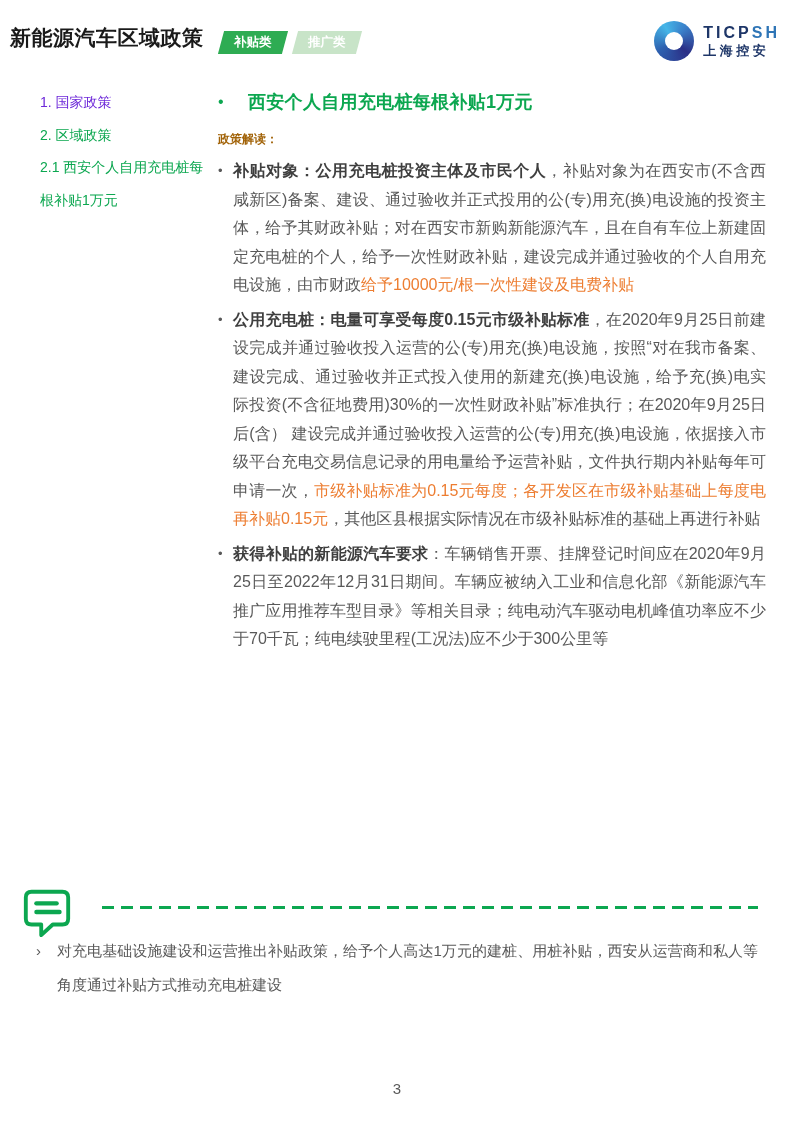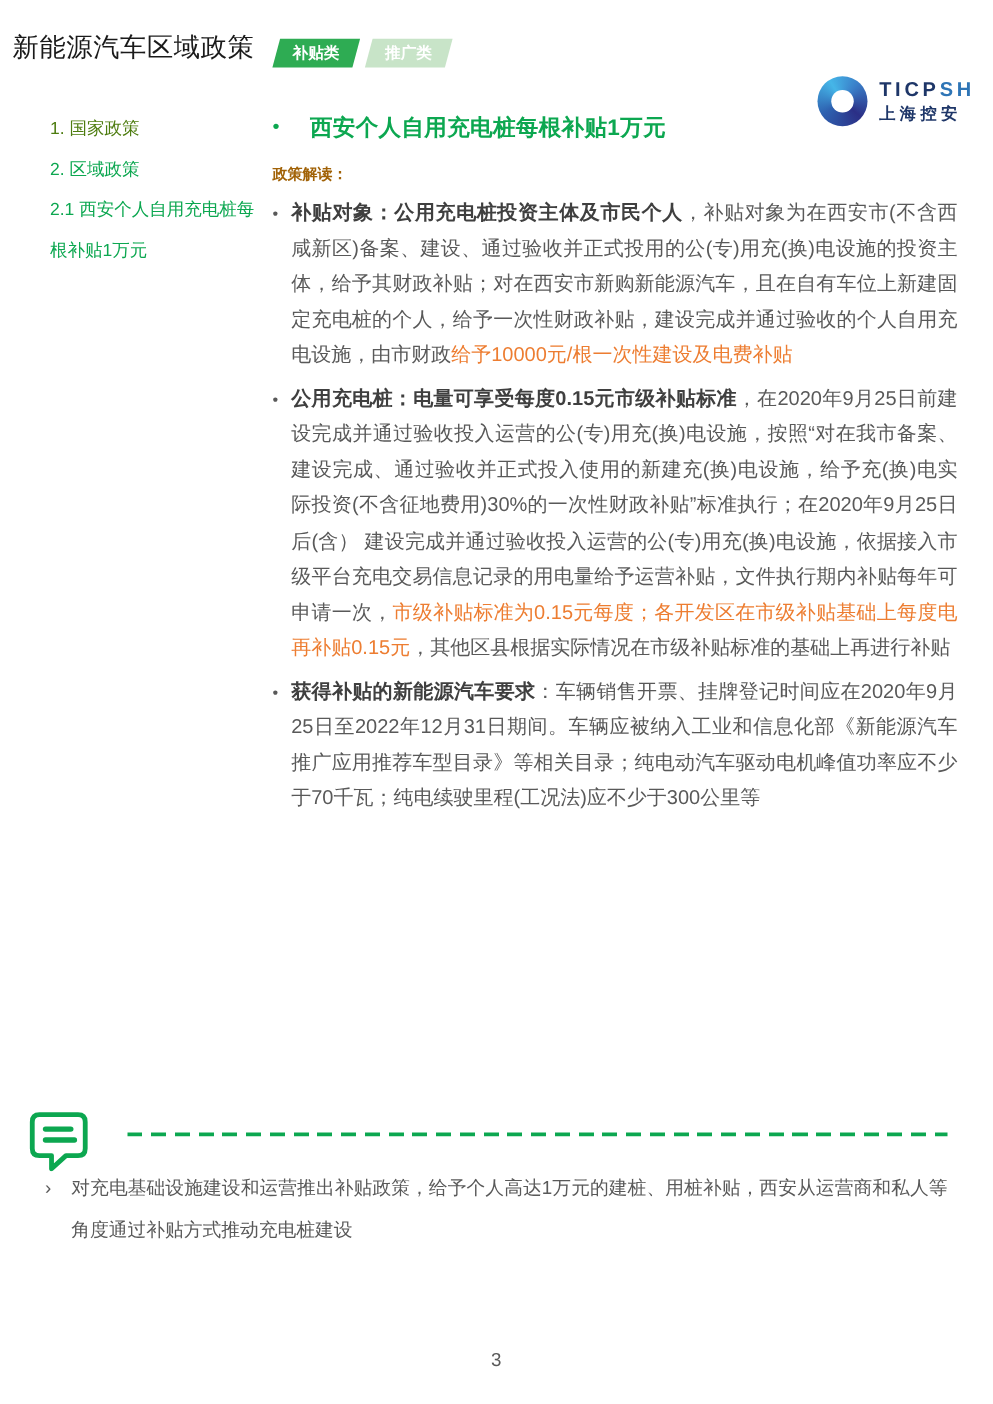--- a/index.html
+++ b/index.html
@@ -5,46 +5,46 @@
   * { margin:0; padding:0; box-sizing:border-box; }
   html,body { background:#ffffff; }
   body {
     width:794px; height:1123px; position:relative; overflow:hidden;
     font-family:"Liberation Sans","DejaVu Sans",sans-serif;
   }
 
   
   .doc-title {
     position:absolute; left:10px; top:24px;
-    font-size:21px; font-weight:normal; color:#1a1a1a; letter-spacing:.5px;
+    font-size:21px; font-weight:bold; color:#1a1a1a; letter-spacing:.5px;
   }
   .tags { position:absolute; left:221px; top:31px; display:flex; gap:10px; }
   .tag {
     height:23px; padding:0 13px; display:flex; align-items:center;
     transform:skewX(-15deg);
   }
   .tag > span { transform:skewX(15deg); color:#ffffff; font-size:12.5px; font-weight:bold; }
   .tag.solid { background:#2EAC53; }
   .tag.light { background:#C8E4C8; }
 
-  .logo { position:absolute; right:14px; top:21px; display:flex; align-items:center; gap:9px;margin-top:40px; }
+  .logo { position:absolute; right:14px; top:21px; display:flex; align-items:center; gap:9px; }
   .logo-swirl {
     width:40px; height:40px; border-radius:50%; position:relative;
     background:conic-gradient(from 130deg,#2b2f86,#2e61b0 30%,#45b6e8 55%,#3a7fc9 75%,#2b2f86);
   }
   .logo-swirl::after { content:""; position:absolute; inset:11px; background:#fff; border-radius:50%; }
   .logo-text { display:flex; flex-direction:column; line-height:1.25; }
   .logo-brand { font-size:16px; font-weight:bold; letter-spacing:3px; color:#1E3668; }
   .logo-brand .accent { color:#2E75B6; }
   .logo-sub { font-size:13px; font-weight:bold; letter-spacing:3.5px; color:#1E3668; }
 
   
   .sidebar { position:absolute; left:40px; top:86px; width:172px; font-size:14px; line-height:32.5px; }
   .nav-item { cursor:pointer; }
-  .nav-item.inactive { color:#4d7c0f; }
+  .nav-item.inactive { color:#6d28d9; }
   .nav-item.active-bold { color:#0CA750; font-weight:normal; }
   .nav-item.active { color:#0CA750; }
 
   
   .main { position:absolute; left:218px; top:88px; width:548px; }
   .main-title { display:flex; align-items:flex-start; color:#0CA750; }
   .main-title .tbullet { width:30px; font-size:16px; line-height:28px; }
   .main-title .ttext { font-size:18px; font-weight:bold; line-height:28px; letter-spacing:.3px; }
 
   .para { margin-top:15px; font-size:16px; line-height:28.5px; text-align:justify; color:#595959; }

